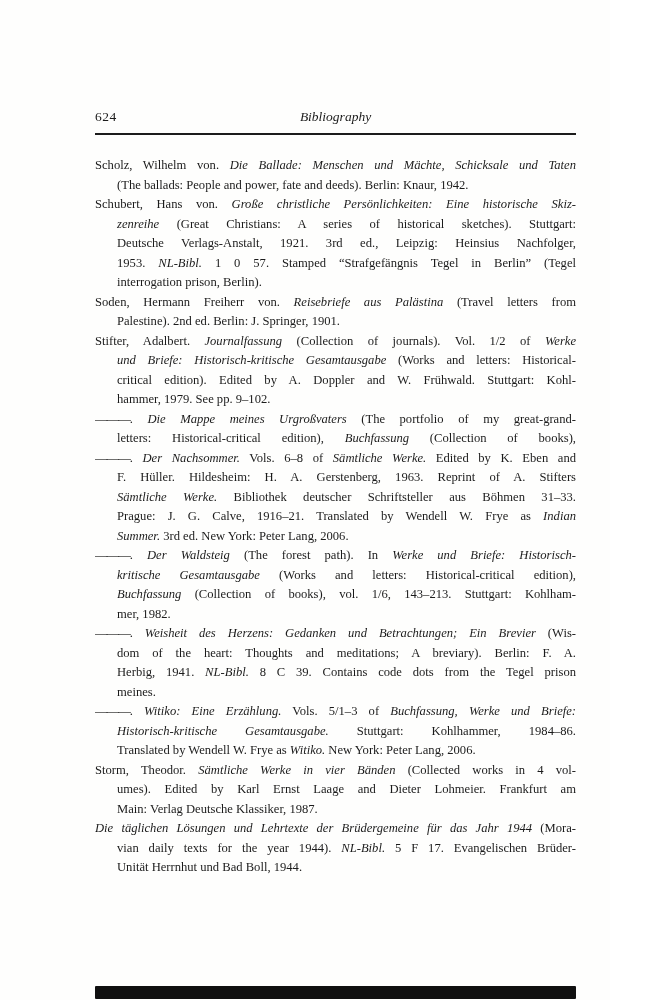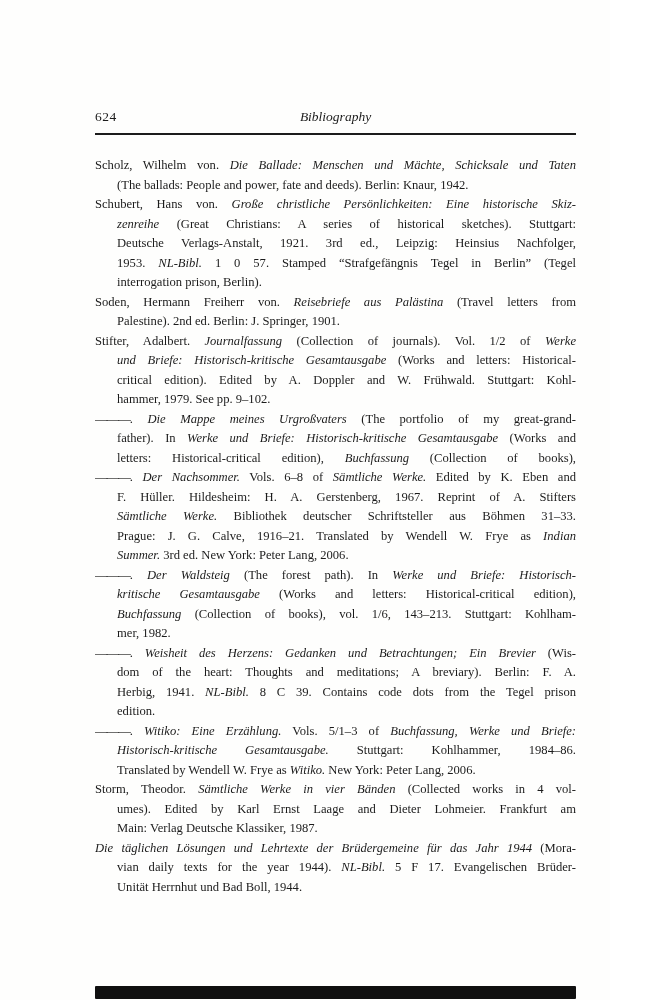--- a/index.html
+++ b/index.html
@@ -70,41 +70,40 @@
           <div class="line indent last"><span>Palestine). 2nd ed. Berlin: J. Springer, 1901.</span></div>
         </div>
         <div>
           <div class="line"><span>Stifter, Adalbert. </span><span class="it">Journalfassung</span><span> (Collection of journals). Vol. 1/2 of </span><span class="it">Werke</span></div>
           <div class="line indent"><span class="it">und Briefe: Historisch-kritische Gesamtausgabe</span><span> (Works and letters: Historical-</span></div>
           <div class="line indent"><span>critical edition). Edited by A. Doppler and W. Frühwald. Stuttgart: Kohl-</span></div>
           <div class="line indent last"><span>hammer, 1979. See pp. 9–102.</span></div>
         </div>
         <div>
           <div class="line"><span class="dash">———</span><span>. </span><span class="it">Die Mappe meines Urgroßvaters</span><span> (The portfolio of my great-grand-</span></div>
-          <div class="line indent"><span>father). In </span><span class="it">Werke und Briefe: Historisch-kritische Gesamtausgabe</span><span> (Works and</span></div>
           <div class="line indent"><span>letters: Historical-critical edition), </span><span class="it">Buchfassung</span><span> (Collection of books),</span></div>
         </div>
         <div>
           <div class="line"><span class="dash">———</span><span>. </span><span class="it">Der Nachsommer.</span><span> Vols. 6–8 of </span><span class="it">Sämtliche Werke.</span><span> Edited by K. Eben and</span></div>
-          <div class="line indent"><span>F. Hüller. Hildesheim: H. A. Gerstenberg, 1967. Reprint of A. Stifters</span></div>
+          <div class="line indent"><span>F. Hüller. Hildesheim: H. A. Gerstenberg, 1963. Reprint of A. Stifters</span></div>
           <div class="line indent"><span class="it">Sämtliche Werke.</span><span> Bibliothek deutscher Schriftsteller aus Böhmen 31–33.</span></div>
           <div class="line indent"><span>Prague: J. G. Calve, 1916–21. Translated by Wendell W. Frye as </span><span class="it">Indian</span></div>
           <div class="line indent last"><span class="it">Summer.</span><span> 3rd ed. New York: Peter Lang, 2006.</span></div>
         </div>
         <div>
           <div class="line"><span class="dash">———</span><span>. </span><span class="it">Der Waldsteig</span><span> (The forest path). In </span><span class="it">Werke und Briefe: Historisch-</span></div>
           <div class="line indent"><span class="it">kritische Gesamtausgabe</span><span> (Works and letters: Historical-critical edition),</span></div>
           <div class="line indent"><span class="it">Buchfassung</span><span> (Collection of books), vol. 1/6, 143–213. Stuttgart: Kohlham-</span></div>
           <div class="line indent last"><span>mer, 1982.</span></div>
         </div>
         <div>
           <div class="line"><span class="dash">———</span><span>. </span><span class="it">Weisheit des Herzens: Gedanken und Betrachtungen; Ein Brevier</span><span> (Wis-</span></div>
           <div class="line indent"><span>dom of the heart: Thoughts and meditations; A breviary). Berlin: F. A.</span></div>
           <div class="line indent"><span>Herbig, 1941. </span><span class="it">NL-Bibl.</span><span> 8 C 39. Contains code dots from the Tegel prison</span></div>
-          <div class="line indent last"><span>edition.</span></div>
+          <div class="line indent last"><span>meines.</span></div>
         </div>
         <div>
           <div class="line"><span class="dash">———</span><span>. </span><span class="it">Witiko: Eine Erzählung.</span><span> Vols. 5/1–3 of </span><span class="it">Buchfassung, Werke und Briefe:</span></div>
           <div class="line indent"><span class="it">Historisch-kritische Gesamtausgabe.</span><span> Stuttgart: Kohlhammer, 1984–86.</span></div>
           <div class="line indent last"><span>Translated by Wendell W. Frye as </span><span class="it">Witiko.</span><span> New York: Peter Lang, 2006.</span></div>
         </div>
         <div>
           <div class="line"><span>Storm, Theodor. </span><span class="it">Sämtliche Werke in vier Bänden</span><span> (Collected works in 4 vol-</span></div>
           <div class="line indent"><span>umes). Edited by Karl Ernst Laage and Dieter Lohmeier. Frankfurt am</span></div>
           <div class="line indent last"><span>Main: Verlag Deutsche Klassiker, 1987.</span></div>

